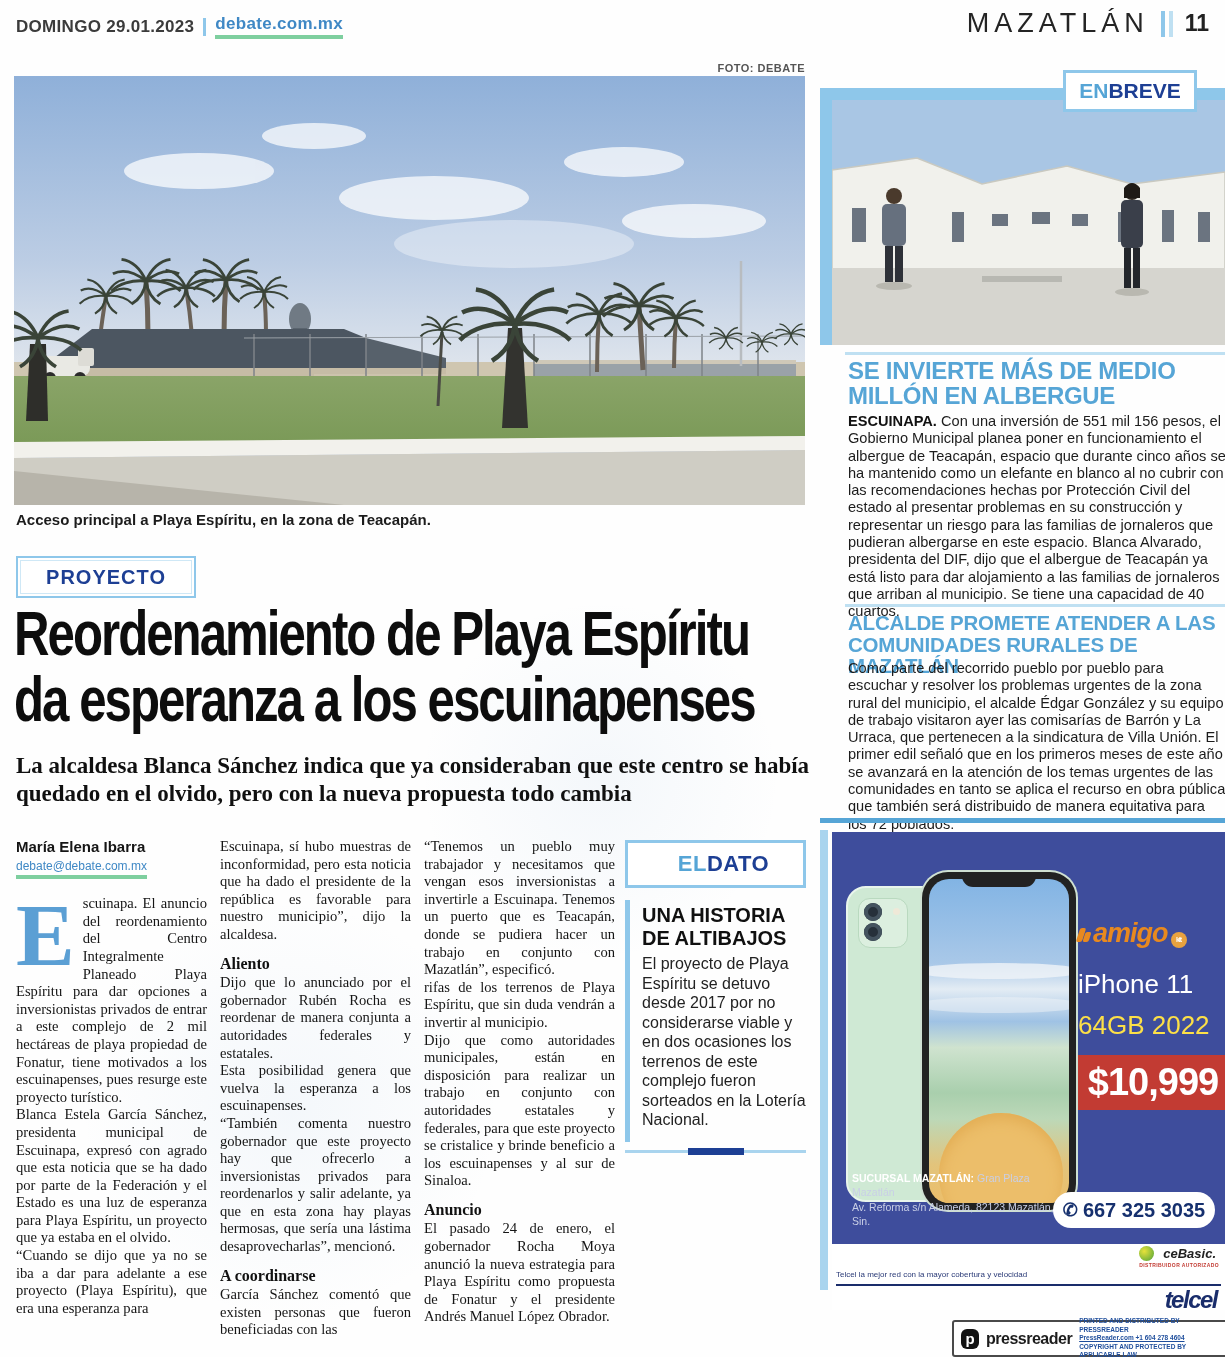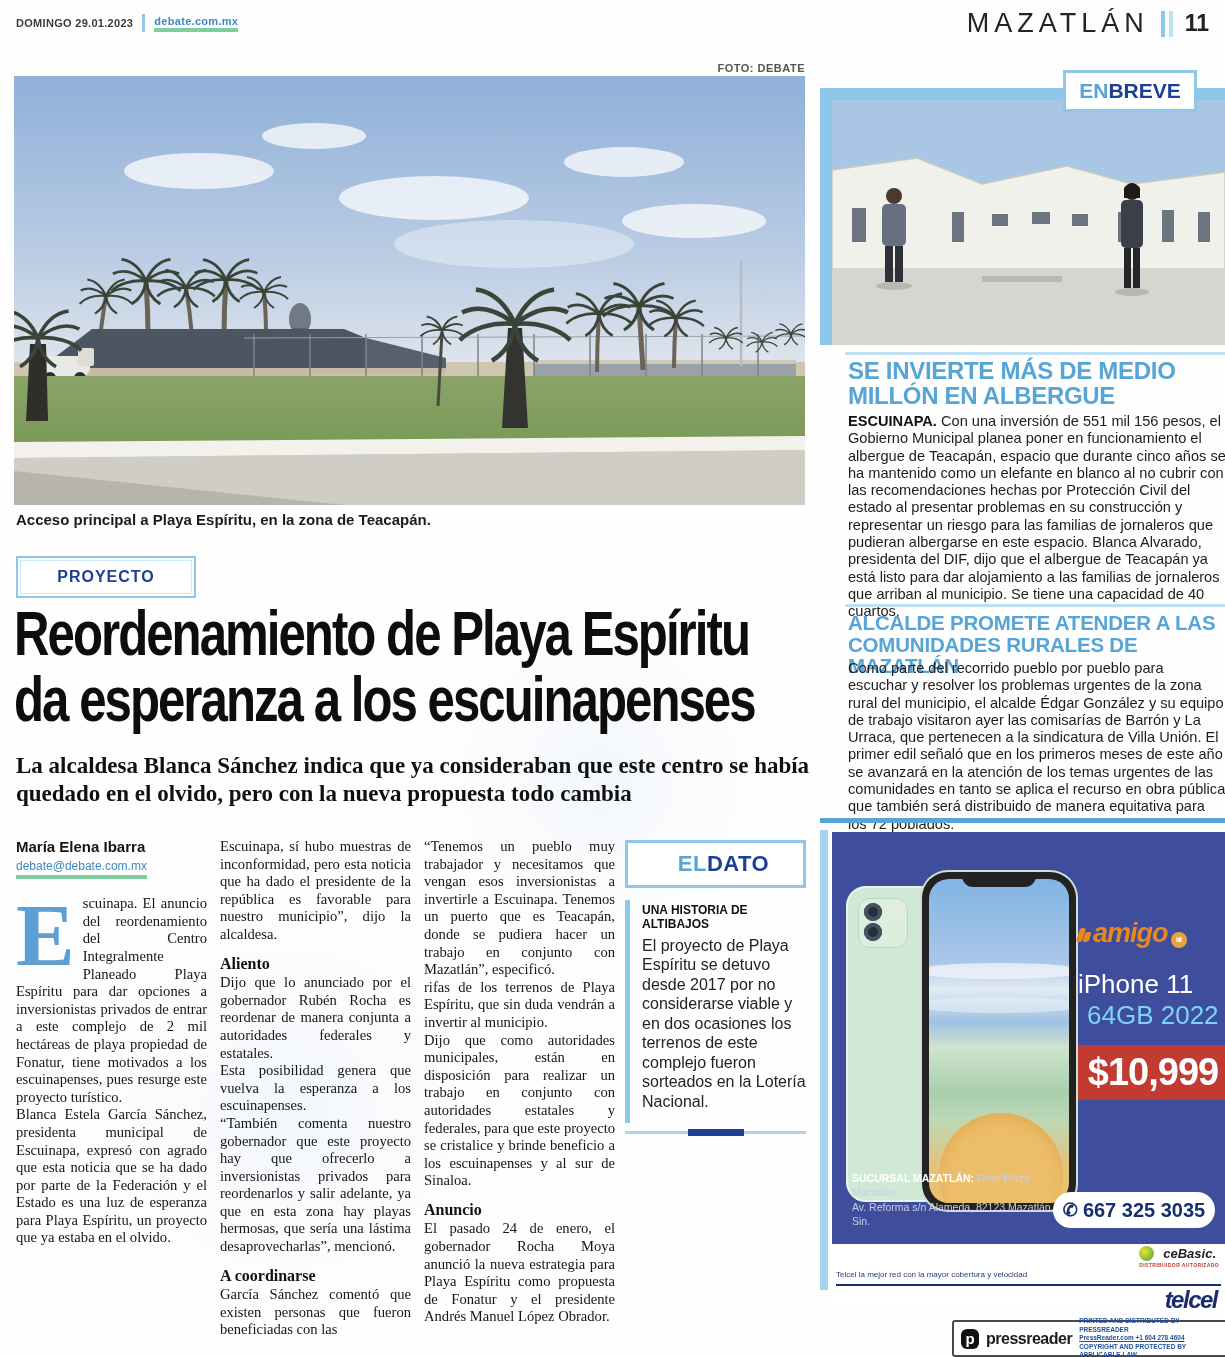--- a/index.html
+++ b/index.html
@@ -1,41 +1,41 @@
 <!DOCTYPE html>
 <html lang="es"><head>
 <meta charset="utf-8">
 <style>
   html,body{margin:0;padding:0;background:#e8e8e8;}
   #page{position:relative;width:1225px;height:1357px;background:#fefefe;overflow:hidden;
         font-family:"Liberation Sans",sans-serif;color:#1a1a1a;}
   .abs{position:absolute;}
 
   
-  .hdr-left{left:16px;top:14px;display:flex;align-items:center;gap:9px;font-size:11px;font-weight:bold;color:#3b3b3b;letter-spacing:.3px;}
+  .hdr-left{left:16px;top:14px;display:flex;align-items:center;gap:9px;font-size:17px;font-weight:bold;color:#3b3b3b;letter-spacing:.3px;}
   .hdr-sep{width:3px;height:18px;background:#8ec7ea;}
   .hdr-site{color:#3f88c5;border-bottom:4px solid #7ecf9f;padding-bottom:1px;}
   .hdr-right{right:16px;top:8px;display:flex;align-items:center;gap:12px;}
   .hdr-section{font-size:27px;color:#242424;letter-spacing:5px;}
   .hdr-bars{width:4px;height:26px;border-left:4px solid #8ec7ea;border-right:4px solid #bfe0f2;}
   .hdr-page{font-size:23px;font-weight:bold;color:#222;}
 
   
   .wmark{border-radius:50%;background:radial-gradient(closest-side,rgba(110,160,210,.07),rgba(110,160,210,0));}
 
   
   .photo-credit{top:62px;left:14px;width:791px;text-align:right;font-size:11px;font-weight:bold;color:#555;letter-spacing:.5px;}
   .photo-main{left:14px;top:76px;width:791px;height:429px;overflow:hidden;background:#c7d2e2;}
   .caption{top:511px;left:16px;width:740px;font-size:15px;font-weight:bold;color:#1c1c1c;}
 
   
   .kicker-box{left:16px;top:556px;width:176px;height:38px;background:#fff;border:2px solid #8ec7ea;
               box-shadow:inset 0 0 0 2px #fff, inset 0 0 0 3px #cfe8f6;
               display:flex;align-items:center;justify-content:center;}
-  .kicker-text{font-size:16px;font-weight:bold;color:#1d3f94;letter-spacing:1px;text-align:center;}
+  .kicker-text{font-size:20px;font-weight:bold;color:#1d3f94;letter-spacing:1px;text-align:center;}
   .hl{left:14px;top:600px;width:810px;color:#0d0d0d;}
   .hl-line{font-weight:bold;font-size:63px;letter-spacing:-2.5px;line-height:1.05;white-space:nowrap;
            transform:scaleX(.78);transform-origin:left top;}
   .subhead{left:16px;top:752px;width:795px;font-family:"Liberation Serif",serif;font-weight:bold;
            font-size:23px;line-height:1.22;color:#101010;}
 
   
   .cols{left:16px;top:838px;width:600px;height:505px;display:flex;gap:13px;}
   .col{width:191px;font-family:"Liberation Serif",serif;font-size:14.6px;line-height:17.6px;
        text-align:justify;color:#151515;overflow:hidden;}
@@ -46,21 +46,21 @@
             border-bottom:4px solid #7ecf9f;margin:2px 0 16px;}
   .dcap{float:left;font-family:"Liberation Serif",serif;font-weight:bold;font-size:88px;line-height:70px;
         color:#5b9fd4;margin:6px 8px 0 0;}
 
   
   .eldato{left:625px;top:840px;width:181px;}
   .eldato-box{height:42px;background:#fff;border:3px solid #8ec7ea;display:flex;align-items:center;justify-content:center;
               font-size:22px;font-weight:bold;letter-spacing:.5px;padding-left:16px;}
   .c-light{color:#56a5d6;} .c-dark{color:#1d3f94;}
   .eldato-body{border-left:5px solid #8ec7ea;margin-top:12px;padding:4px 0 12px 12px;}
-  .eldato-h{font-weight:bold;font-size:12px;line-height:1.15;color:#101010;margin-bottom:4px;}
+  .eldato-h{font-weight:bold;font-size:20px;line-height:1.15;color:#101010;margin-bottom:4px;}
   .eldato-p{font-size:16px;line-height:1.22;color:#222;}
   .eldato-rule{margin-top:8px;height:3px;background:#a9d4ee;position:relative;}
   .eldato-rule::after{content:"";position:absolute;left:50%;top:-2px;transform:translateX(-50%);
                       width:56px;height:7px;background:#1d3f94;}
   .stat{margin-top:22px;text-align:center;}
   .stat-num{font-family:"Liberation Serif",serif;font-weight:bold;font-size:54px;color:#1d3f94;letter-spacing:1px;}
   .stat-txt{font-size:16px;line-height:1.25;color:#222;margin-top:4px;}
   .stat-txt b{color:#111;}
 
   
@@ -91,21 +91,21 @@
   .scr-wave{position:absolute;left:-10%;width:120%;height:16px;background:#f0f4f8;border-radius:50%;opacity:.8;}
   .scr-sun{position:absolute;left:10px;bottom:-34px;width:124px;height:124px;border-radius:50%;background:#ecbe6a;box-shadow:inset 0 6px 14px #e2ad54;}
   .ph-notch{position:absolute;left:50%;top:0;transform:translateX(-50%);width:74px;height:15px;background:#222;border-radius:0 0 11px 11px;z-index:3;}
   .ad-right{position:absolute;left:246px;top:86px;width:142px;color:#fff;}
   .amigo{display:flex;align-items:baseline;gap:3px;color:#e8891f;font-weight:bold;font-style:italic;font-size:27px;letter-spacing:-1px;}
   .amigo-mark{display:inline-block;width:6px;height:14px;background:#e8891f;transform:skewX(-18deg);border-radius:2px;}
   .amigo-mark.m2{height:10px;margin-left:-3px;}
   .kit-badge{display:inline-flex;align-items:center;justify-content:center;width:16px;height:16px;border-radius:50%;
              background:#e8a23f;color:#fff;font-size:7px;font-style:normal;font-weight:bold;}
   .ad-product{font-size:26px;margin-top:20px;}
-  .ad-spec{font-size:26px;color:#7dd3fc;margin-top:0;padding-left:9px;}
+  .ad-spec{font-size:26px;color:#fde047;margin-top:10px;}
   .ad-price{margin-top:14px;width:146px;background:#c23b33;color:#fff;text-align:center;
             font-size:38px;font-weight:bold;letter-spacing:-1px;padding:6px 2px;}
   .ad-branch{position:absolute;left:20px;bottom:16px;width:205px;font-size:10.5px;line-height:1.35;color:#c9cfe6;}
   .ad-branch b{color:#fff;}
   .ad-pill{position:absolute;right:10px;bottom:16px;width:162px;height:36px;background:#fff;border-radius:18px;
            display:flex;align-items:center;justify-content:center;gap:5px;color:#16306e;font-weight:bold;font-size:20px;}
   .phone-glyph{font-size:18px;line-height:1;}
   .ad-white{position:absolute;left:0;top:412px;width:393px;height:66px;background:#fff;}
   .ad-tag{position:absolute;left:4px;top:26px;font-size:8px;color:#2a3a77;}
   .cebasic{position:absolute;right:6px;top:2px;text-align:left;}
@@ -266,20 +266,21 @@
     <div class="hl-line">da esperanza a los escuinapenses</div>
   </div>
   <div class="abs subhead">La alcaldesa Blanca Sánchez indica que ya consideraban que este centro se había quedado en el olvido, pero con la nueva propuesta todo cambia</div>
 
   <div class="abs cols">
     <div class="col">
       <div class="byl-name">María Elena Ibarra</div>
       <span class="byl-mail">debate@debate.com.mx</span>
       <p><span class="dcap">E</span><span>scuinapa. El anuncio del reordenamiento del Centro Integralmente Planeado Playa Espíritu para dar opciones a inversionistas privados de entrar a este complejo de 2 mil hectáreas de playa propiedad de Fonatur, tiene motivados a los escuinapenses, pues resurge este proyecto turístico.</span></p>
       <p>Blanca Estela García Sánchez, presidenta municipal de Escuinapa, expresó con agrado que esta noticia que se ha dado por parte de la Federación y el Estado es una luz de esperanza para Playa Espíritu, un proyecto que ya estaba en el olvido.</p>
+      <p>“Cuando se dijo que ya no se iba a dar para adelante a ese proyecto (Playa Espíritu), que era una esperanza para</p>
     </div>
     <div class="col">
       <p>Escuinapa, sí hubo muestras de inconformidad, pero esta noticia que ha dado el presidente de la república es favorable para nuestro municipio”, dijo la alcaldesa.</p>
       <h4>Aliento</h4>
       <p>Dijo que lo anunciado por el gobernador Rubén Rocha es reordenar de manera conjunta a autoridades federales y estatales.</p>
       <p>Esta posibilidad genera que vuelva la esperanza a los escuinapenses.</p>
       <p>“También comenta nuestro gobernador que este proyecto hay que ofrecerlo a inversionistas privados para reordenarlos y salir adelante, ya que en esta zona hay playas hermosas, que sería una lástima desaprovecharlas”, mencionó.</p>
       <h4>A coordinarse</h4>
       <p>García Sánchez comentó que existen personas que fueron beneficiadas con las</p>
     </div>

